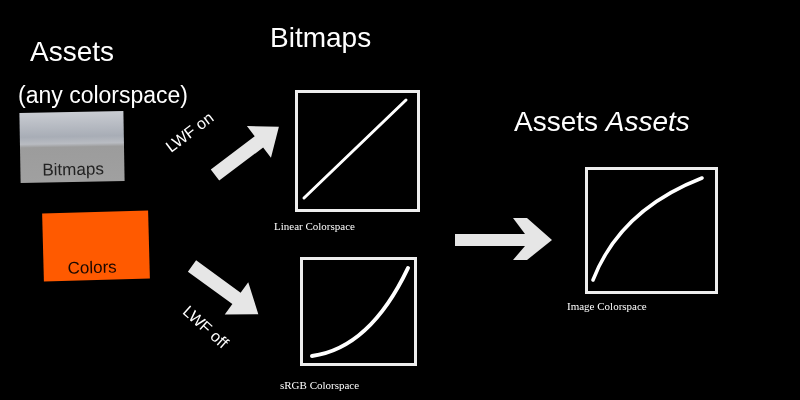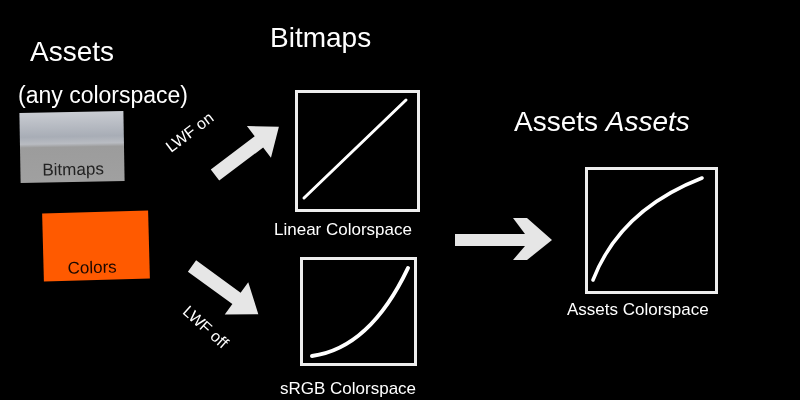--- a/index.html
+++ b/index.html
@@ -1,20 +1,20 @@
 <!DOCTYPE html>
 <html><head>
 <meta charset="utf-8">
 <style>
   html, body { margin:0; padding:0; background:#000; }
   body { width:800px; height:400px; position:relative; overflow:hidden; font-family:"Liberation Sans", sans-serif; color:#fff; }
   .abs { position:absolute; }
   .title { font-size:28px; white-space:nowrap; }
   .sub { font-size:23px; white-space:nowrap; }
-  .cap { font-size:17px; white-space:nowrap; }
+  .cap { font-size:11px; white-space:nowrap;font-family:Liberation Serif, serif; }
   .panel { position:absolute; border:3px solid #eee; box-sizing:border-box; }
   svg { position:absolute; left:0; top:0; }
 </style>
 </head>
 <body>
 
 <div class="abs title" style="left:30px;top:36px;">Assets</div>
 <div class="abs sub" style="left:18px;top:82px;">(any colorspace)</div>
 
 <div class="abs" style="left:20px;top:112px;width:104px;height:70px;transform:rotate(-1deg);background:linear-gradient(#c9ccd2 0%,#a8adb6 35%,#b9bcc2 45%,#9c9c9c 50%,#a0a0a0 100%);">
@@ -53,13 +53,13 @@
 
 <div class="panel" style="left:295px;top:90px;width:125px;height:122px;"></div>
 <div class="abs cap" style="left:274px;top:220px;">Linear Colorspace</div>
 
 <div class="panel" style="left:300px;top:257px;width:117px;height:109px;"></div>
 <div class="abs cap" style="left:280px;top:379px;text-align:center;">sRGB Colorspace</div>
 
 <div class="abs title" style="left:514px;top:106px;"><span>Assets </span><i>Assets</i></div>
 
 <div class="panel" style="left:585px;top:167px;width:133px;height:127px;"></div>
-<div class="abs cap" style="left:567px;top:300px;">Assets Colorspace</div>
+<div class="abs cap" style="left:567px;top:300px;">Image Colorspace</div>
 
 </body></html>

